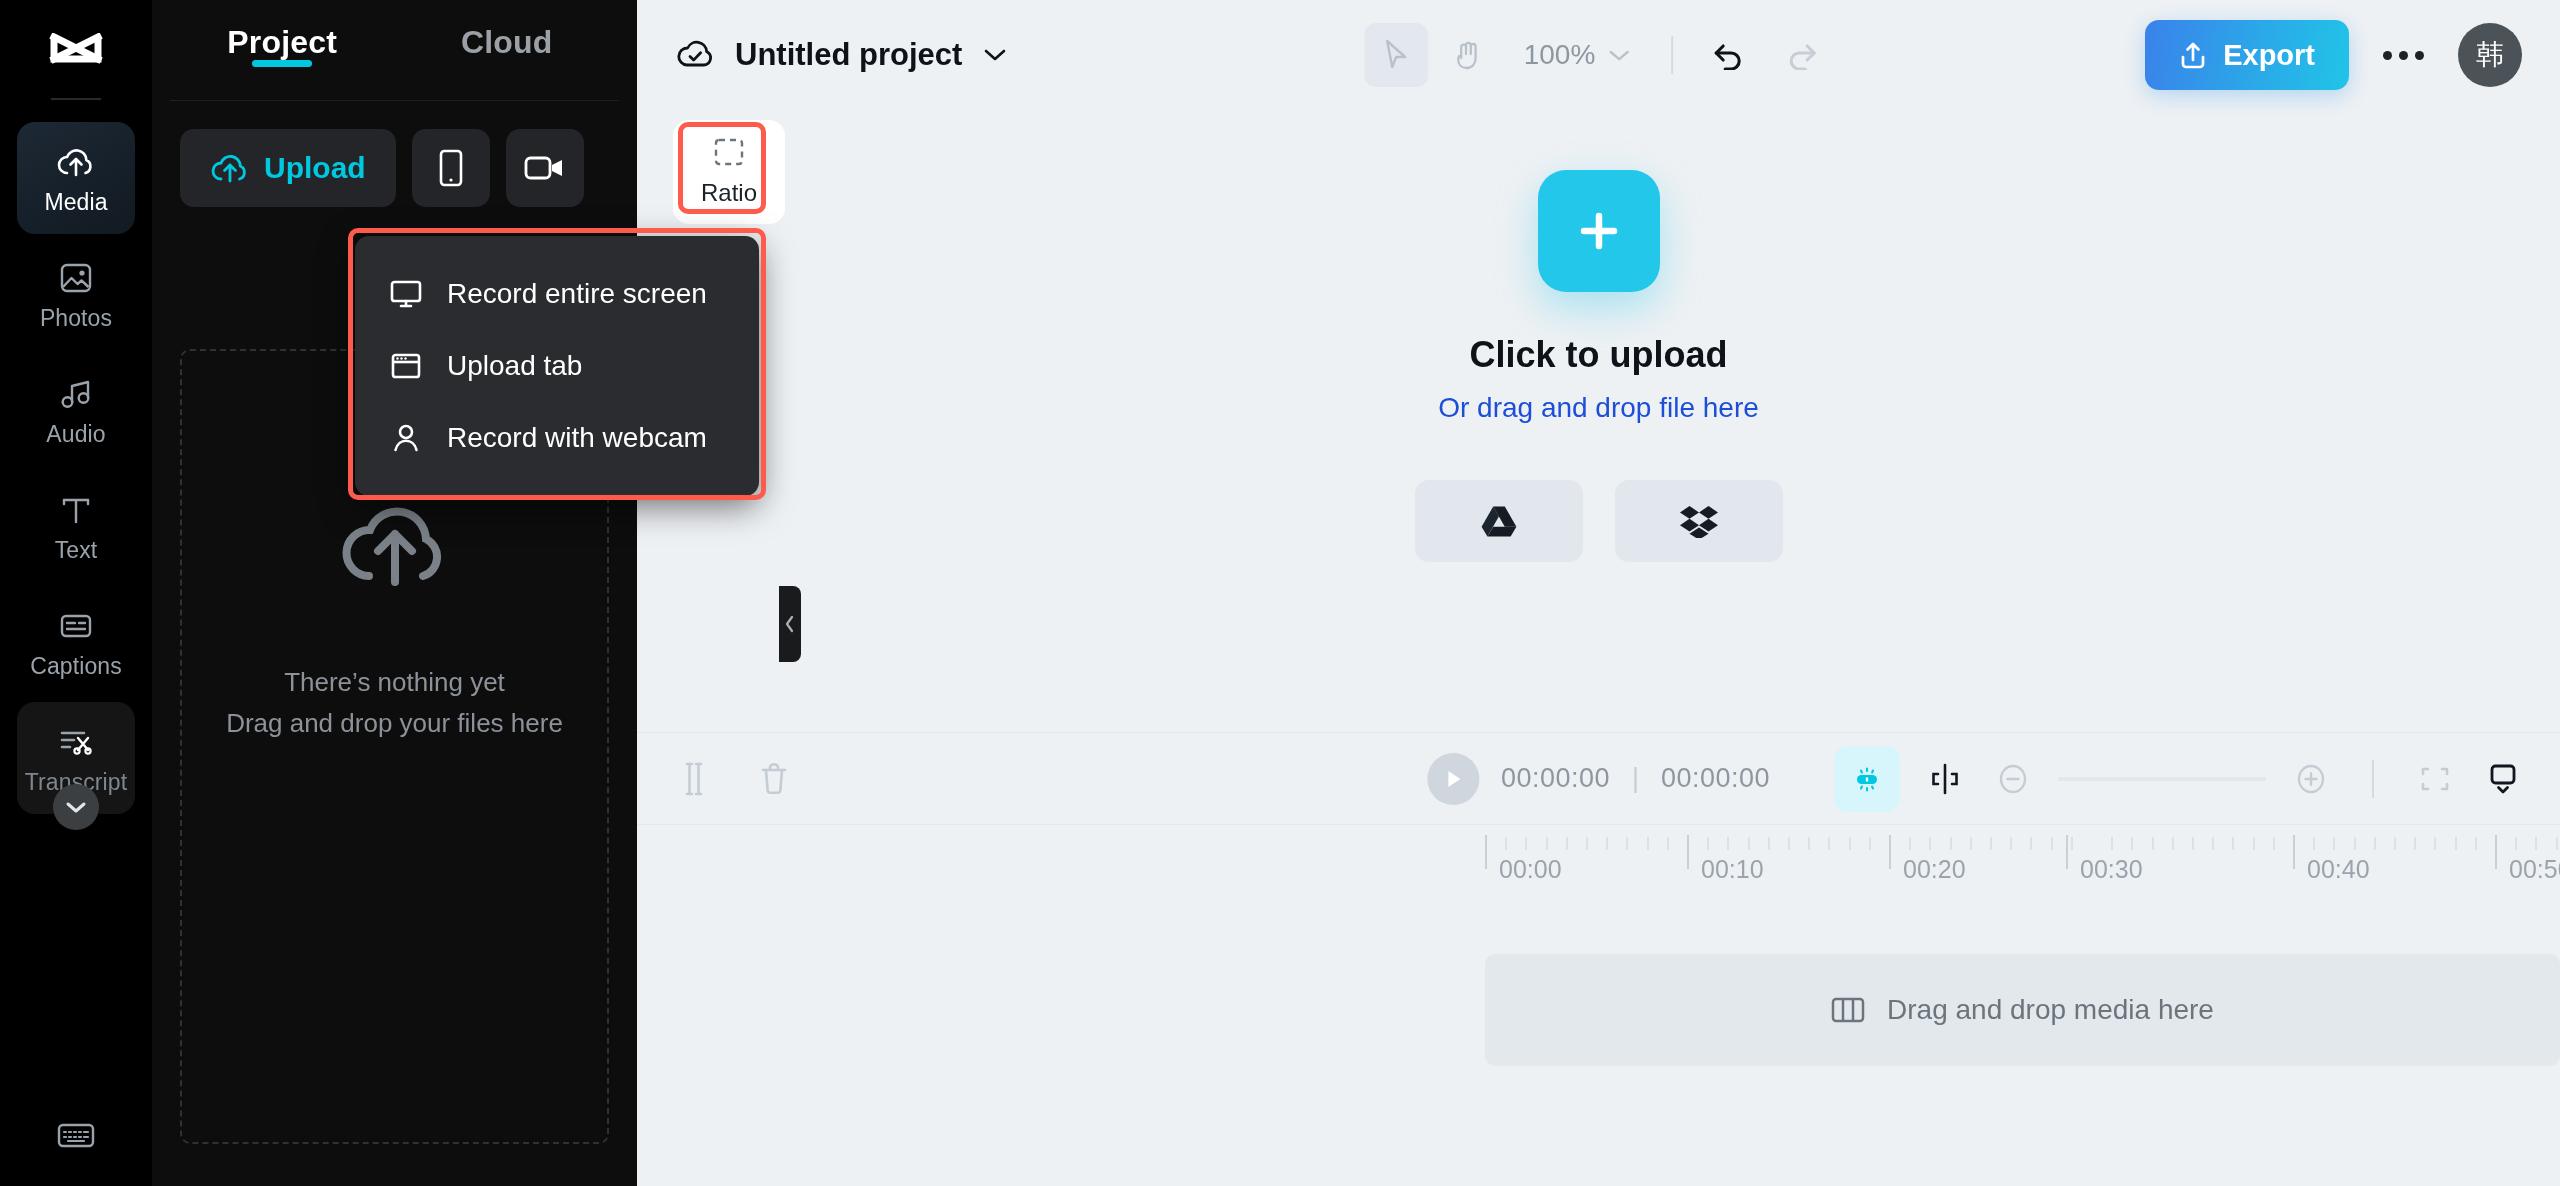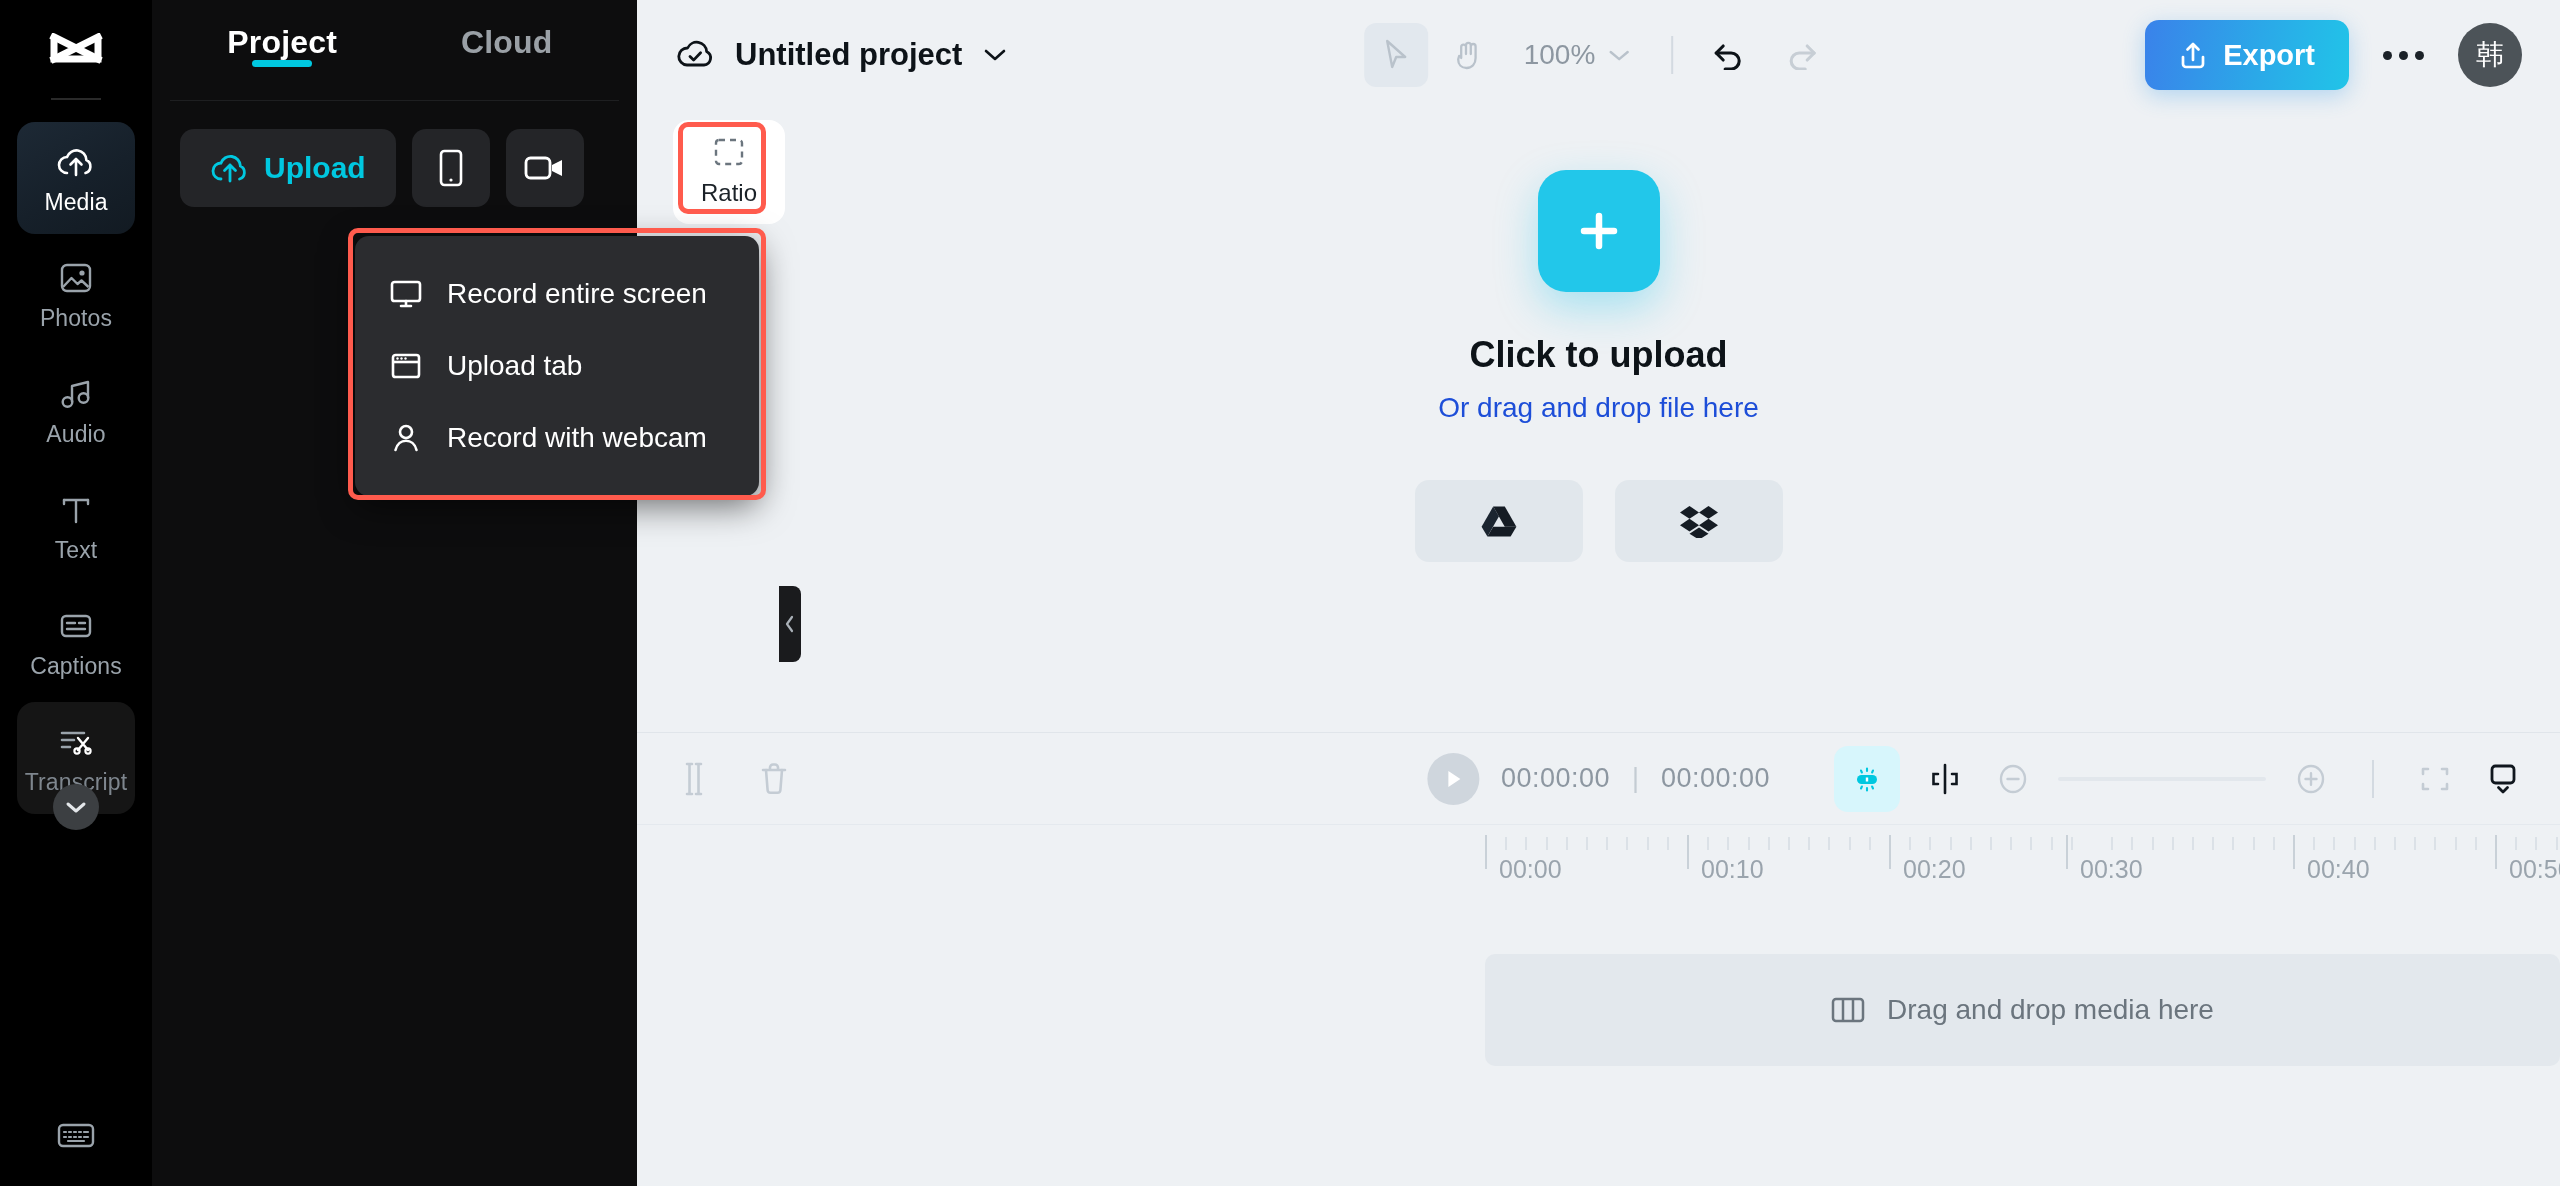--- a/index.html
+++ b/index.html
@@ -357,20 +357,30 @@
         <span class="rm-ico">
           <svg width="28" height="30" viewBox="0 0 28 30">
             <circle cx="14" cy="9" r="6" fill="none" stroke="#fff" stroke-width="2.6"></circle>
             <path d="M3.5 27c1.6-6.2 6-9.2 10.5-9.2S23 20.8 24.5 27" fill="none" stroke="#fff" stroke-width="2.6" stroke-linecap="round"></path>
           </svg>
         </span>
         <span>Record with webcam</span>
       </div>
     </div>
 
+    <div class="dropzone">
+      <span class="dz-icon">
+        <svg width="118" height="104" viewBox="0 0 118 104">
+          <path d="M33 86a23 23 0 0 1 1-46 29 29 0 0 1 56 9 20 20 0 0 1-3 37" fill="none" stroke="#7b8189" stroke-width="8" stroke-linecap="round"></path>
+          <path d="M59 92V44M59 44L42 61M59 44l17 17" fill="none" stroke="#7b8189" stroke-width="8" stroke-linecap="round" stroke-linejoin="round"></path>
+        </svg>
+      </span>
+      <div class="dz-t1">There’s nothing yet</div>
+      <div class="dz-t2">Drag and drop your files here</div>
+    </div>
 
     <div class="collapse-handle">
       <svg width="12" height="20" viewBox="0 0 12 20">
         <path d="M8 3L3 10l5 7" fill="none" stroke="#aab1b8" stroke-width="2.2" stroke-linecap="round" stroke-linejoin="round"></path>
       </svg>
     </div>
   </div>
 
   <div class="main">
 

